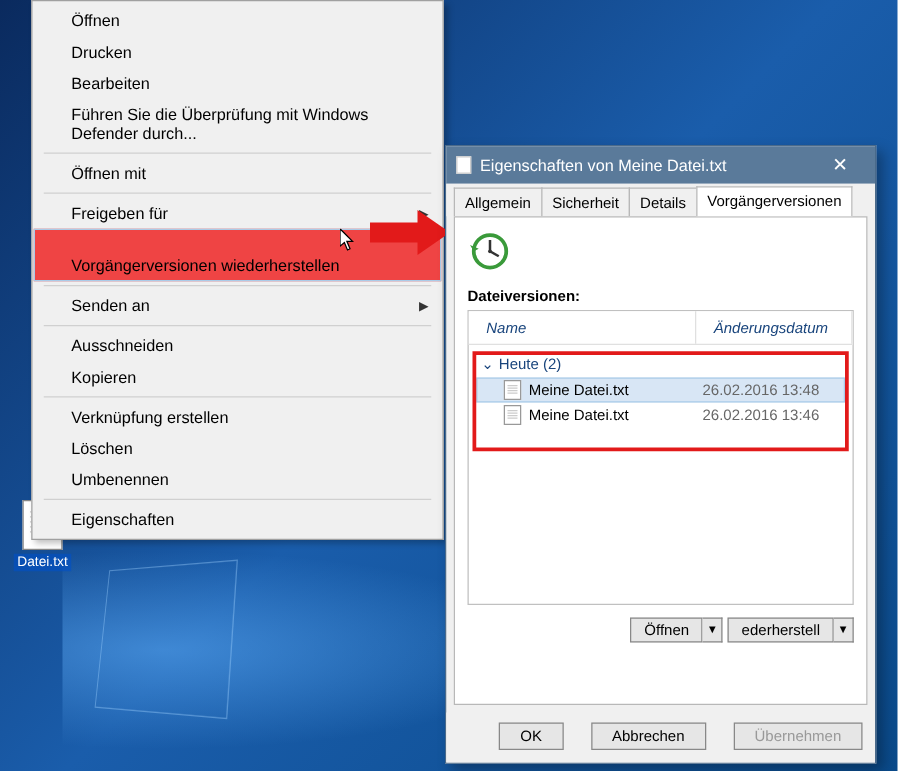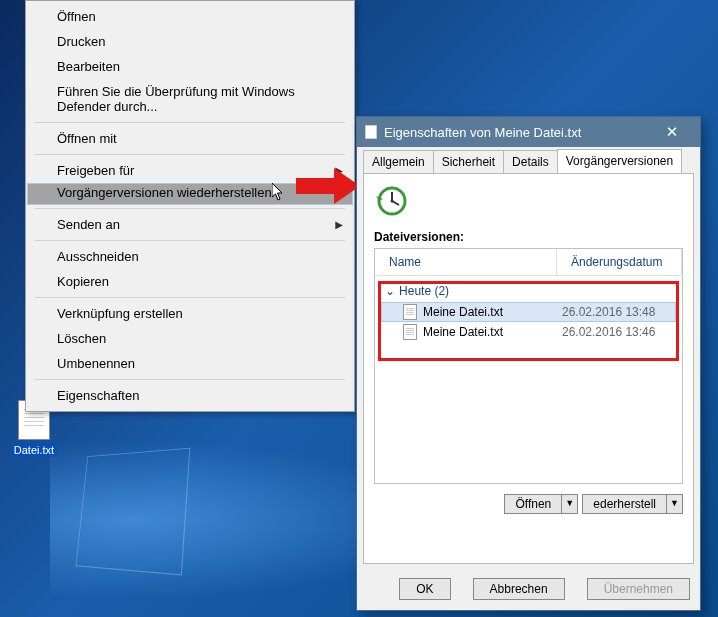--- a/index.html
+++ b/index.html
@@ -11,21 +11,21 @@
 .desktop-icon .icon-box::before { content: ''; position: absolute; top: 8px; left: 5px; right: 5px; border-top: 1px solid #ccc; box-shadow: 0 4px 0 #ccc, 0 8px 0 #ccc, 0 12px 0 #ccc, 0 16px 0 #ccc; }
 .desktop-icon .label { background: rgba(0,80,200,0.6); display: inline-block; padding: 1px 3px; }
 
 
 .light-beam { position: absolute; left: 50px; top: 440px; width: 400px; height: 160px; background: radial-gradient(ellipse at 20% 50%, rgba(100,180,255,0.5), transparent 70%); pointer-events: none; }
 .light-square { position: absolute; left: 70px; top: 450px; width: 120px; height: 120px; border: 1px solid rgba(160,210,255,0.4); transform: perspective(400px) rotateY(-30deg) rotateX(10deg); }
 
 
 .context-menu { position: absolute; left: 25px; top: 0; width: 330px; background: #f0f0f0; border: 1px solid #a0a0a0; box-shadow: 3px 3px 5px rgba(0,0,0,0.25); font-size: 13px; color: #000; padding: 3px 1px; }
 .context-menu .item { padding: 5px 20px 5px 30px; cursor: default; position: relative; }
-.context-menu .item.hovered { background: #a3a3a3; border: 1px solid #aacbe8; padding: 1px 19px 4px 29px; }
+.context-menu .item.hovered { background: #ef4444; border: 1px solid #aacbe8; padding: 21px 19px 4px 29px; }
 .context-menu .separator { height: 1px; background: #d0d0d0; margin: 3px 8px; }
 .context-menu .item .arrow { position: absolute; right: 10px; top: 7px; font-size: 10px; color: #333; }
 
 
 .cursor { position: absolute; left: 272px; top: 183px; width: 14px; height: 20px; }
 
 
 .red-arrow { position: absolute; left: 294px; top: 166px; }
 
 
@@ -39,21 +39,21 @@
 .tab { padding: 4px 8px 4px; font-size: 12px; border: 1px solid #b8b8b8; border-bottom: none; background: #f0f0f0; margin-right: -1px; cursor: default; position: relative; color: #000; }
 .tab.active { background: #fff; z-index: 2; padding-bottom: 5px; }
 .tabpanel { flex: 1; background: #fff; margin: 0 6px 6px 6px; border: 1px solid #b8b8b8; padding: 10px; position: relative; font-size: 12px; display: flex; flex-direction: column; }
 
 .info-row { display: flex; gap: 10px; margin-bottom: 12px; }
 .history-icon { width: 34px; height: 34px; position: relative; flex-shrink: 0; }
 .info-text { color: #000; line-height: 1.35; font-size: 12px; max-width: 240px; }
 
 .dv-label { margin-bottom: 4px; font-weight: bold; }
 .dv-list { border: 1px solid #c0c0c0; height: 236px; position: relative; background: #fff; }
-.dv-header { display: flex; border-bottom: 1px solid #e0e0e0; background: #fff; }
+.dv-header { display: flex; border-bottom: 1px solid #e0e0e0; background: #fff; font-style: italic; }
 .dv-header .col { padding: 6px 14px; font-size: 12px; color: #18447c; border-right: 1px solid #e0e0e0; }
 .dv-header .col.name { flex: 1; }
 .dv-header .col.date { width: 125px; }
 
 .dv-body { padding: 4px 6px; }
 .group-row { color: #18447c; font-size: 12px; padding: 4px 4px; display: flex; align-items: center; gap: 4px; }
 .file-row { display: flex; align-items: center; padding: 2px 4px 2px 22px; font-size: 12px; color: #000; }
 .file-row.selected { background: #d8e6f5; border: 1px solid #aacbe8; padding: 1px 3px 1px 21px; }
 .file-row .file-icon { width: 14px; height: 16px; background: #fff; border: 1px solid #999; margin-right: 6px; flex-shrink: 0; position: relative; }
 .file-row .file-icon::before { content: ''; position: absolute; top: 3px; left: 2px; right: 2px; border-top: 1px solid #ccc; box-shadow: 0 2px 0 #ccc, 0 4px 0 #ccc, 0 6px 0 #ccc; }

